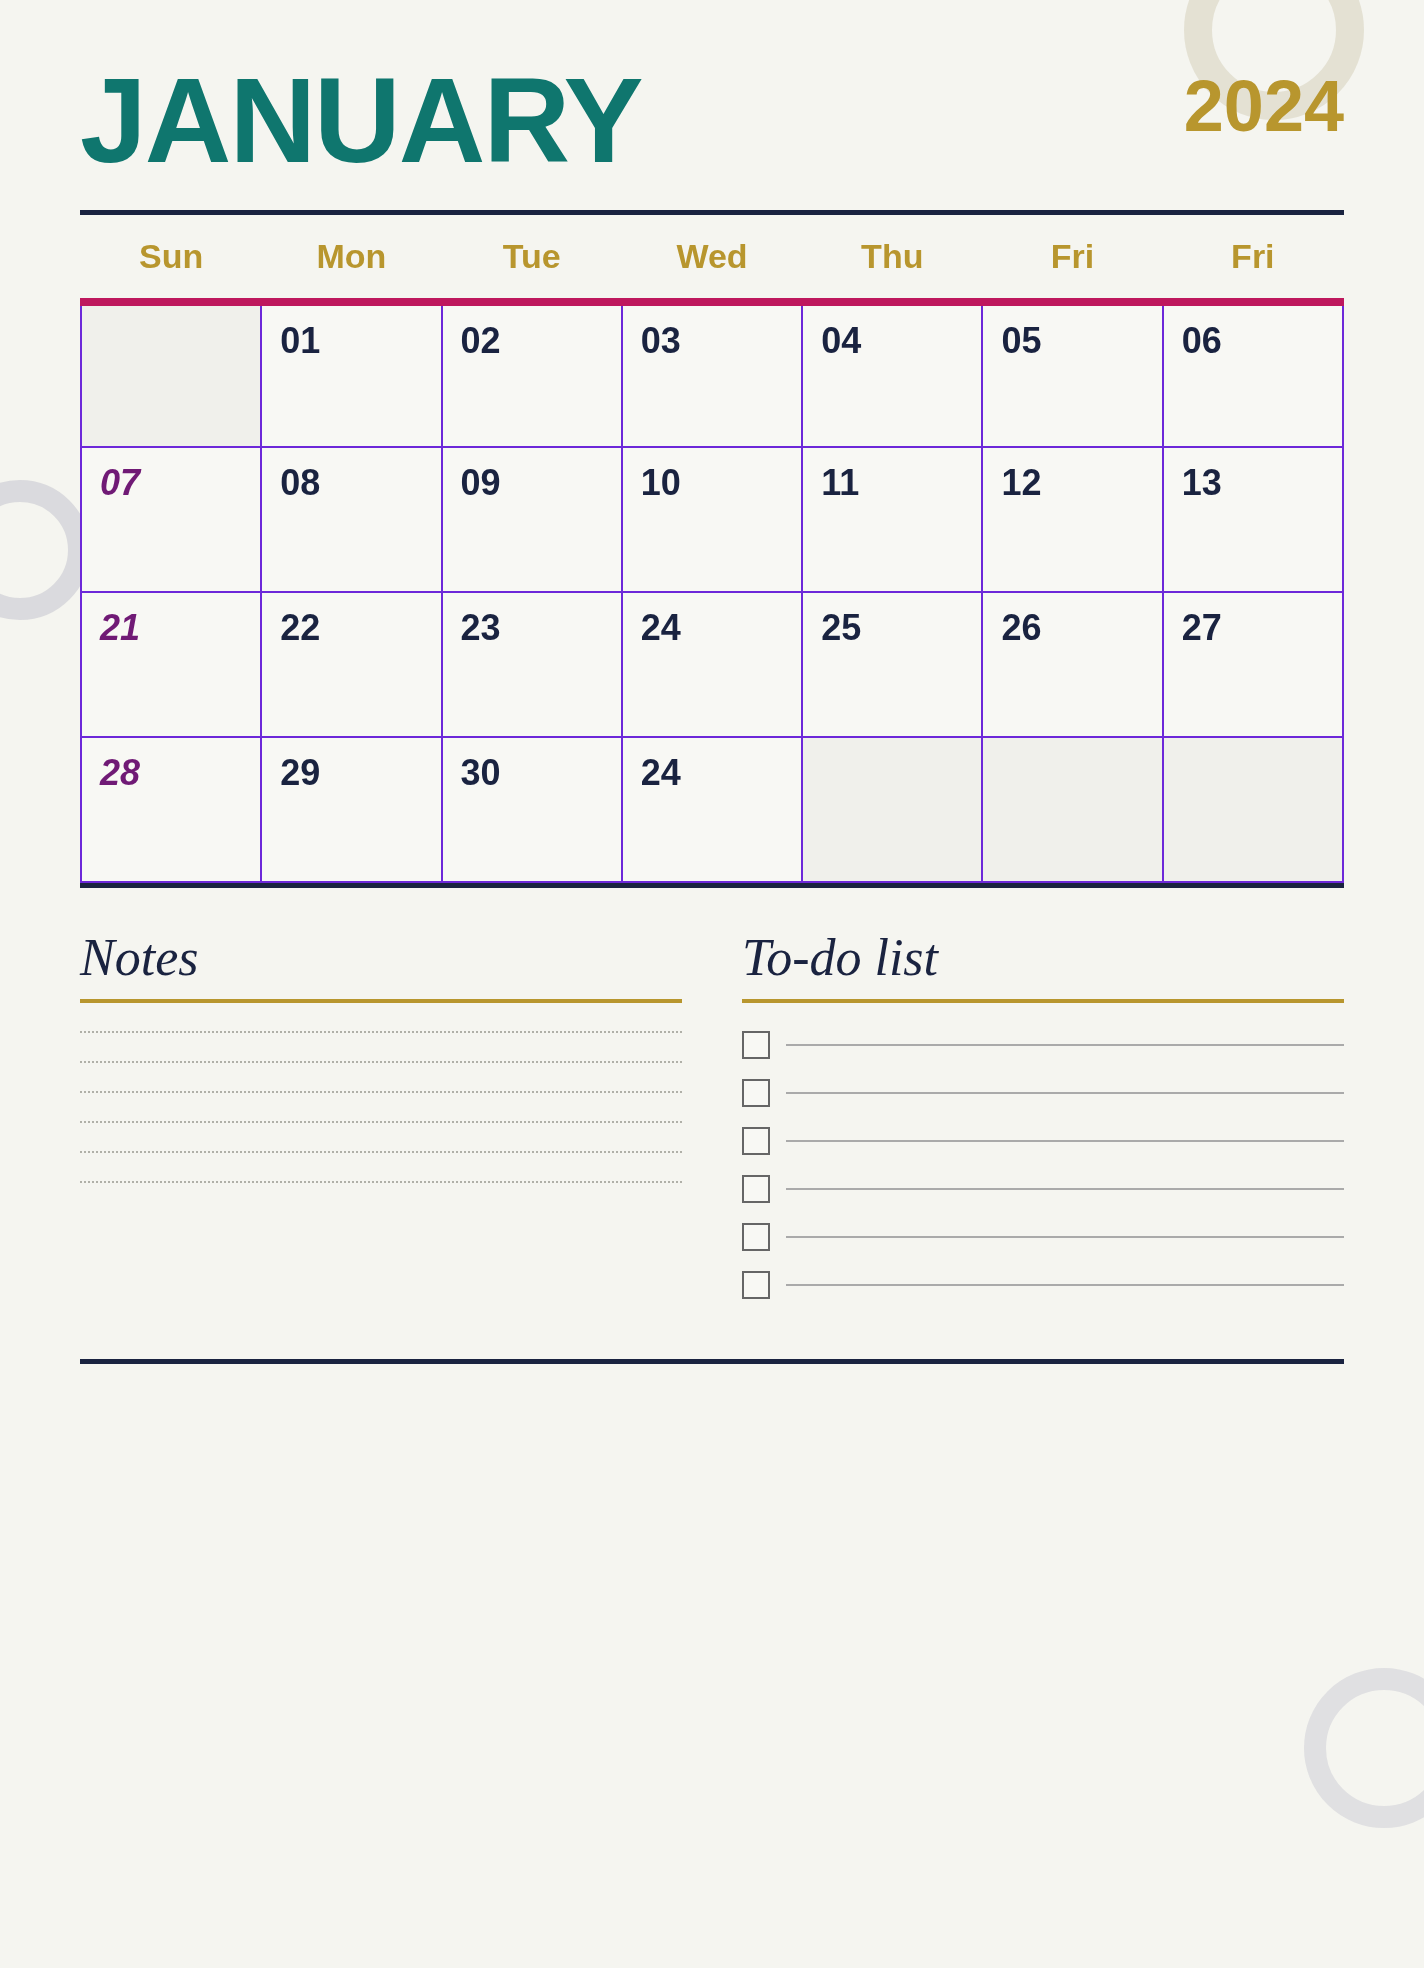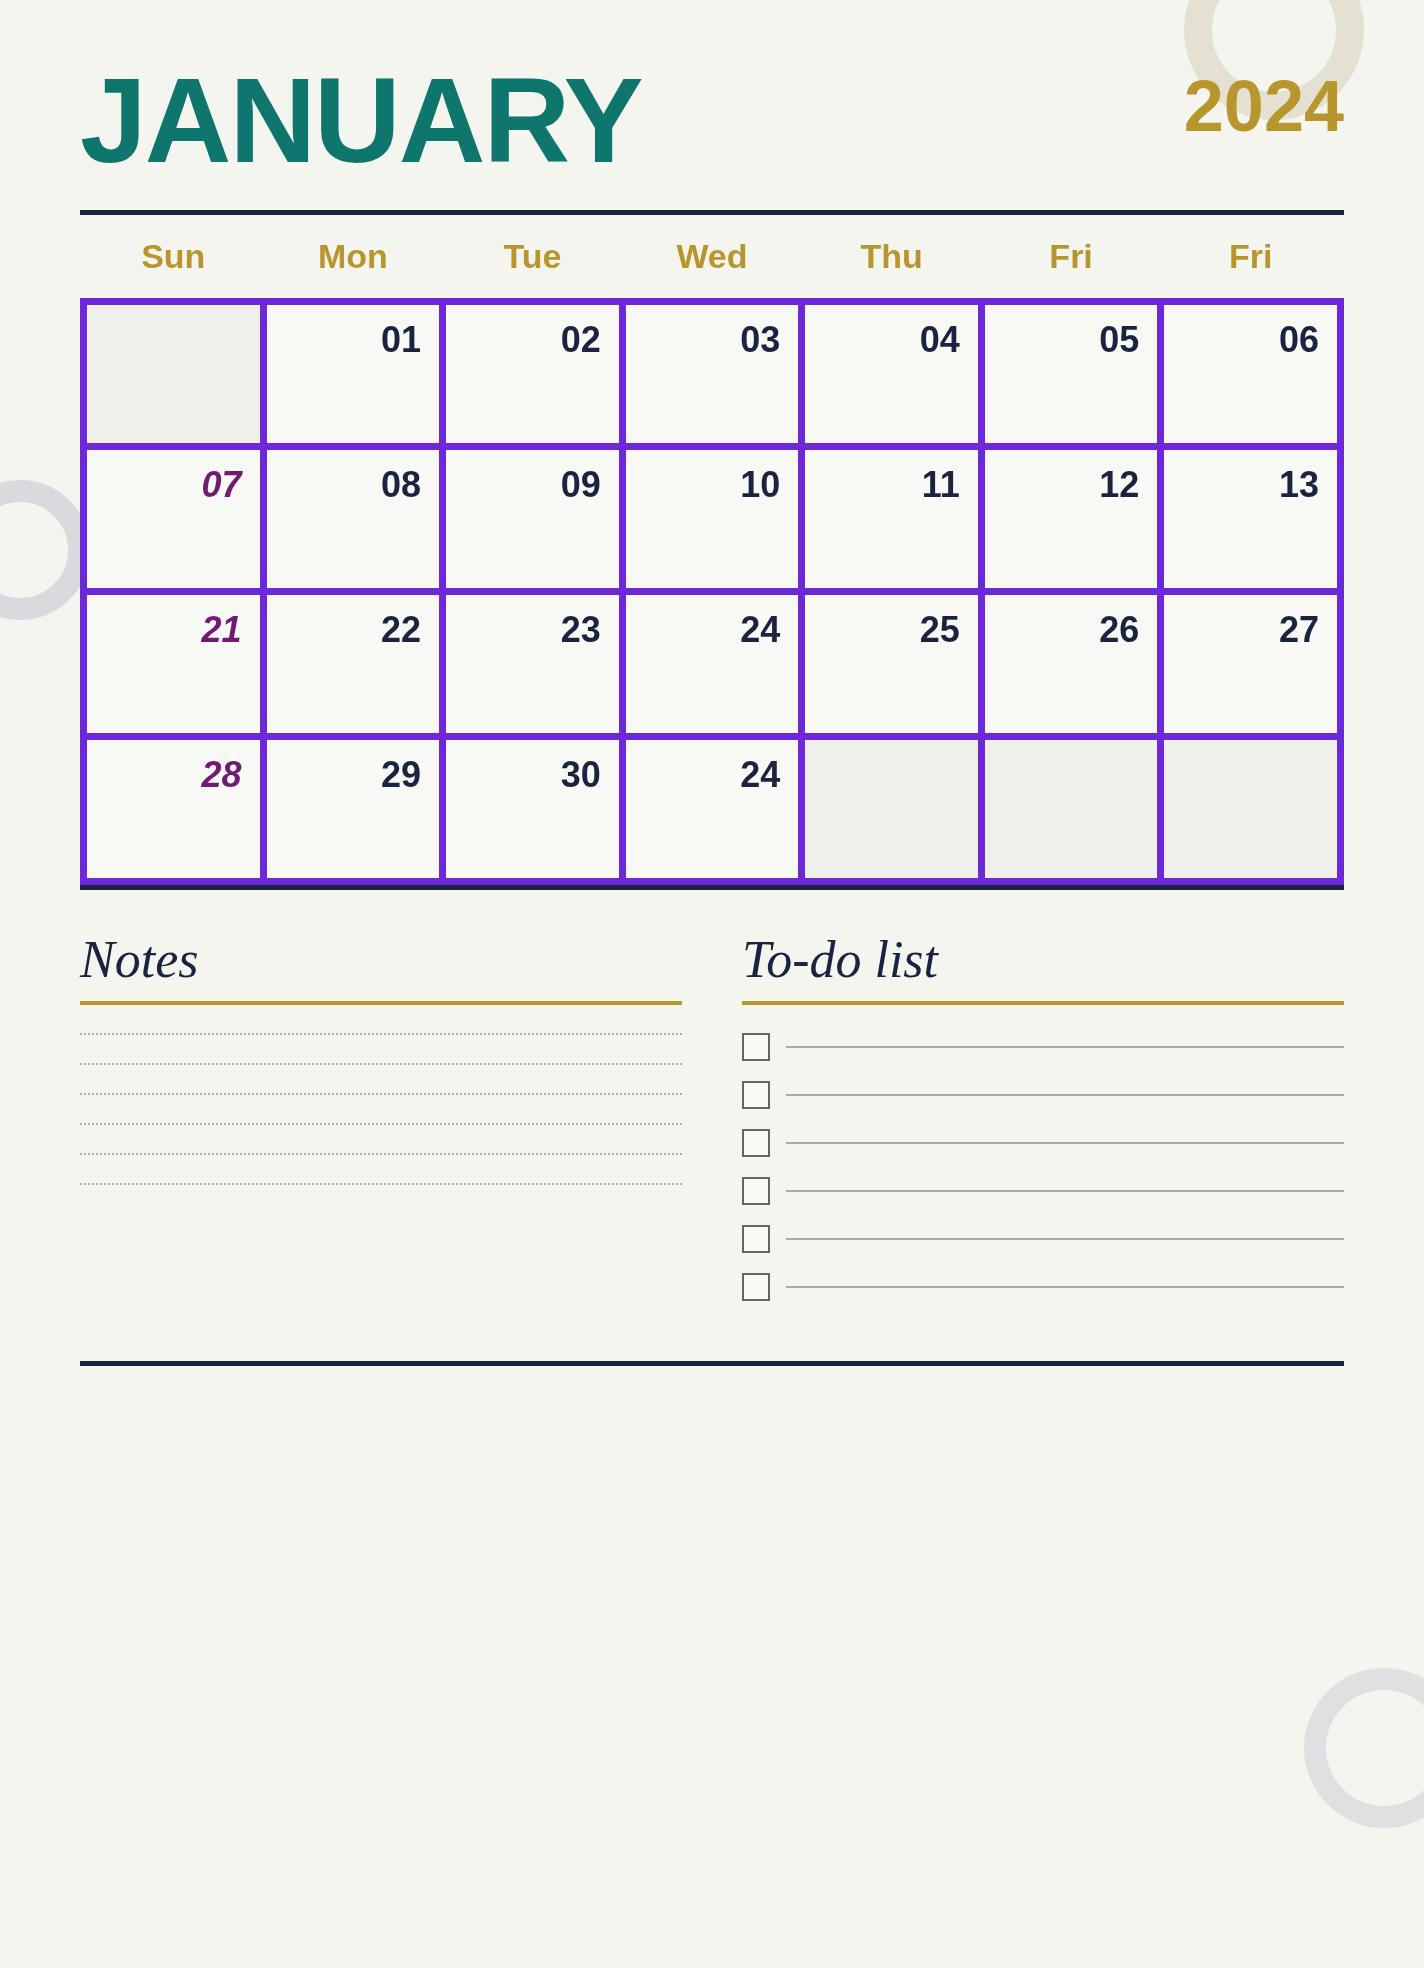--- a/index.html
+++ b/index.html
@@ -108,31 +108,30 @@
     .day-header {
       font-size: 34px;
       font-weight: 700;
       color: #b8962e;
       text-align: center;
       padding: 22px 10px;
       background: #f5f5f0;
     }
 
     .calendar-table thead tr:first-child th {
-      border-bottom: 4px solid #be185d;
+      border-bottom: 8px solid #be185d;
     }
 
     .calendar-cell {
       width: calc(100% / 7);
       height: 145px;
-      border: 7px solid #6d28d9;
+      border: 2px solid #6d28d9;
       vertical-align: top;
       padding: 14px 18px;
       background: #f8f8f4;
-      text-align: right;
     }
 
     .calendar-cell.empty {
       background: #f0f0eb;
     }
 
     .date-num {
       font-size: 36px;
       font-weight: 800;
       color: #1a2340;

